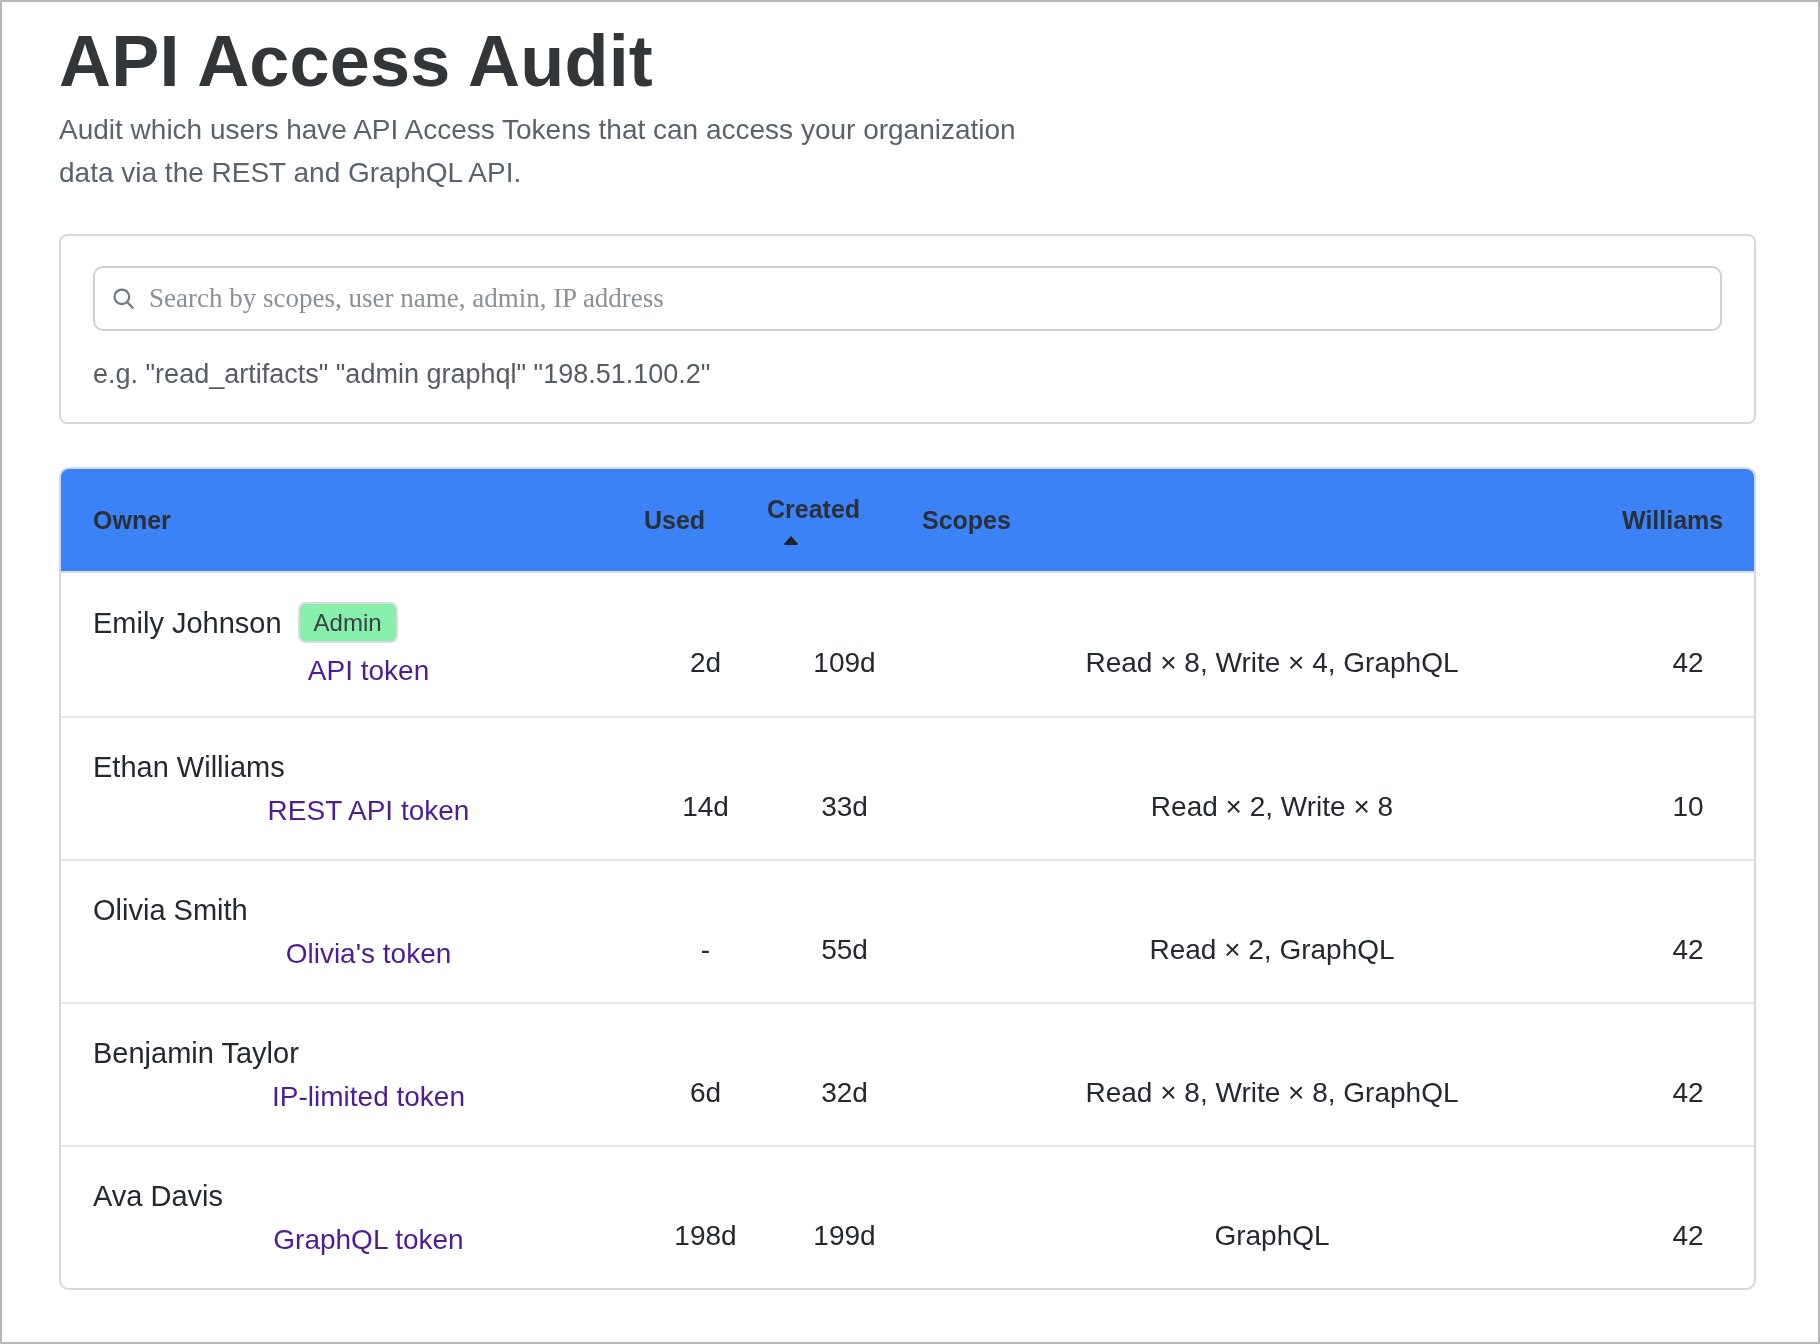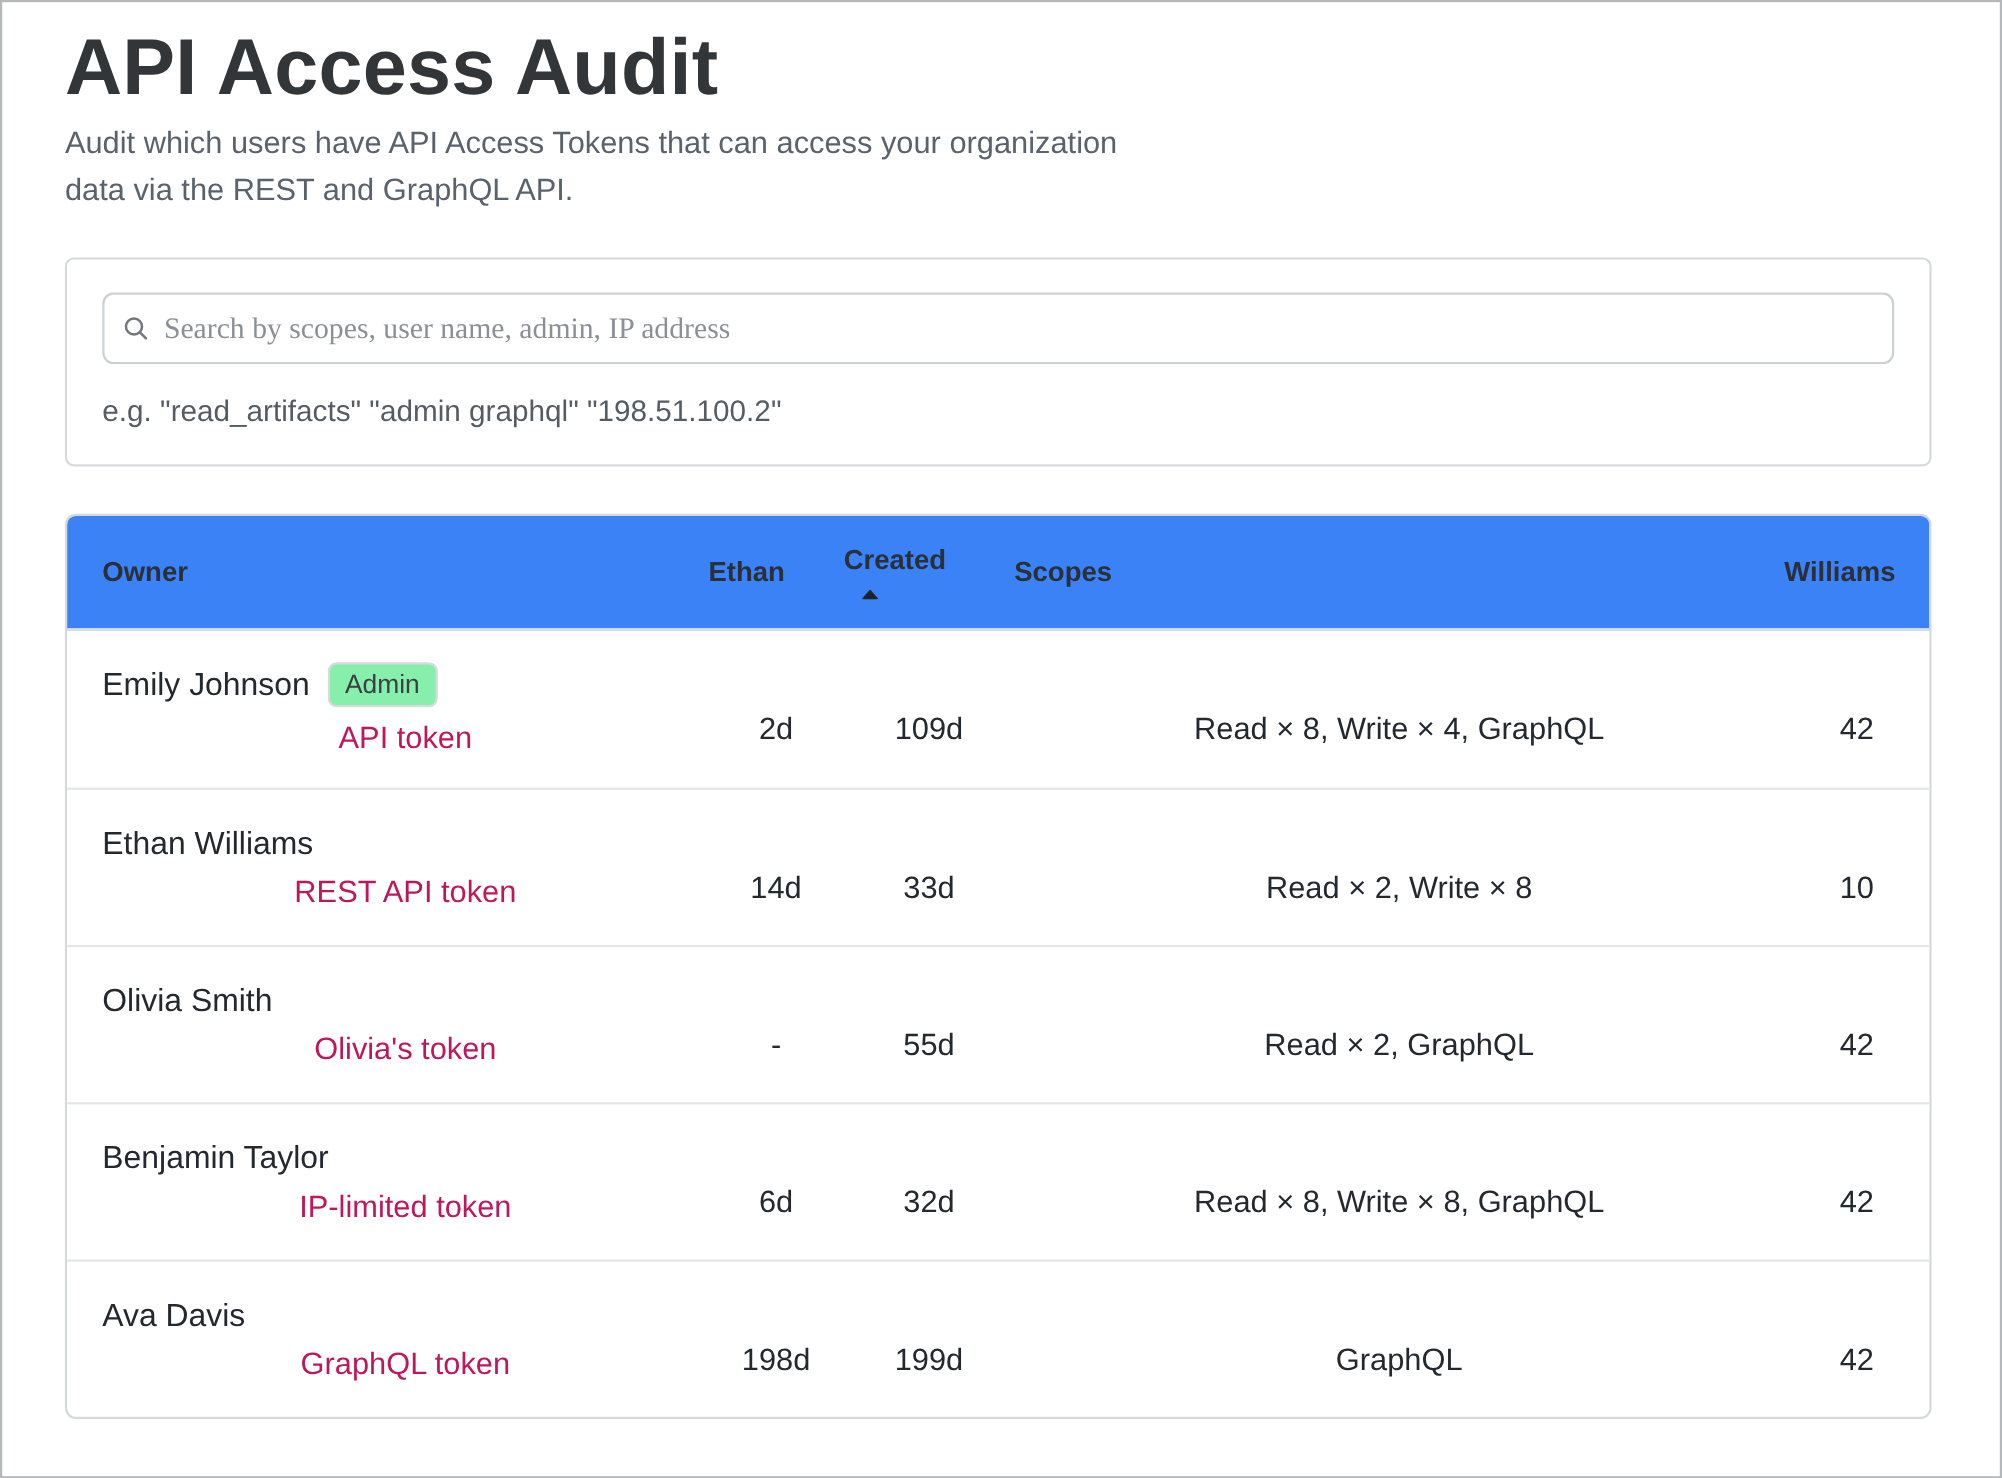--- a/index.html
+++ b/index.html
@@ -132,21 +132,21 @@
     display: inline-flex;
     align-items: center;
     height: 41px;
     padding: 0 14px;
     border: 2px solid #d8dadd;
     border-radius: 8px;
     font-size: 24px;
     color: #3c4043;
     background: #86efac;
   }
-  .owner-token { font-size: 28px; color: #be185d; line-height: 32px; }
+  .owner-token { font-size: 28px; color: #4c1d95; line-height: 32px; }
   .cell { font-size: 28px; color: #24292f; margin-top: 37px; }
 </style>
 </head>
 <body>
 
 <div class="viewport">
   <div class="content">
 
     <h1 class="page-title">API Access Audit</h1>
     <p class="page-subtitle">Audit which users have API Access Tokens that can access your organization data via the REST and GraphQL API.</p>
@@ -158,21 +158,21 @@
           <line x1="15.3" y1="15.3" x2="20.2" y2="20.2" stroke="#70777e" stroke-width="2" stroke-linecap="round"></line>
         </svg>
         <input class="search-input" type="text" placeholder="Search by scopes, user name, admin, IP address" style="">
       </div>
       <div class="search-hint">e.g. "read_artifacts" "admin graphql" "198.51.100.2"</div>
     </div>
 
     <div class="table-card">
       <div class="grid-row thead">
         <div class="th th-owner">Owner</div>
-        <div class="th">Ethan</div>
+        <div class="th">Used</div>
         <div class="th th-created">
           <span>Created</span>
           <span class="sort-caret"></span>
         </div>
         <div class="th">Scopes</div>
         <div class="th">Williams</div>
       </div>
       <div id="table-body">
   <div class="grid-row trow">
     <div class="owner-cell">

